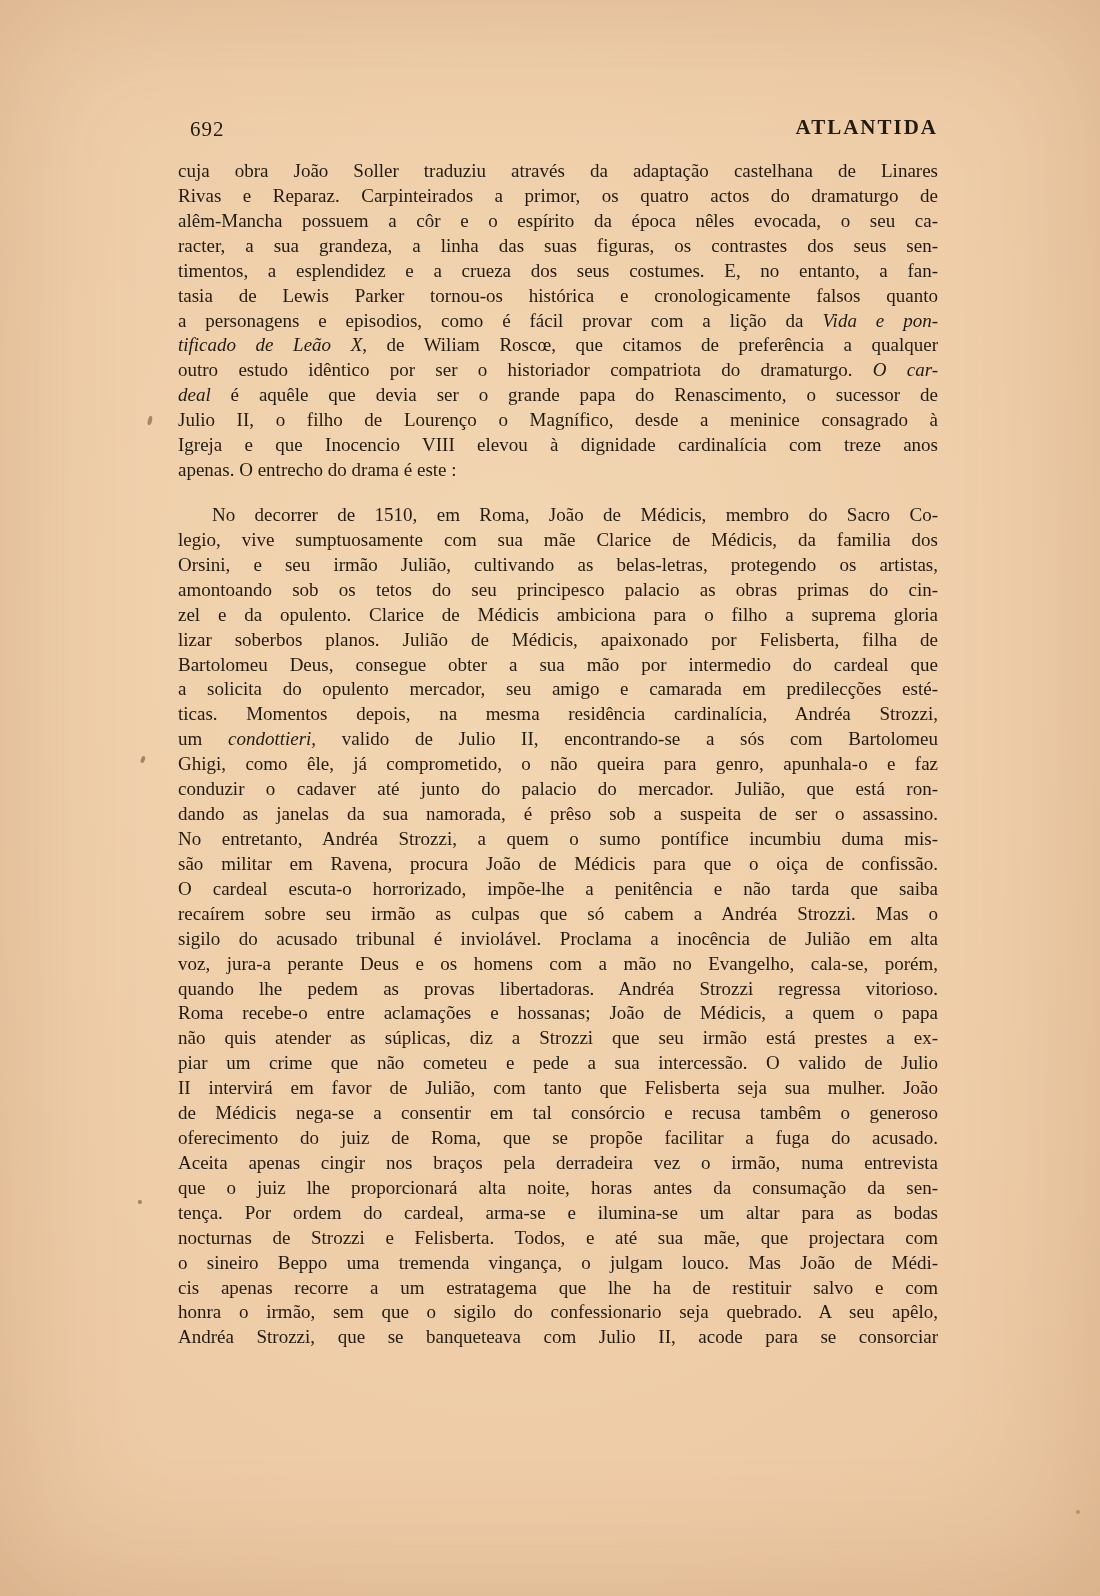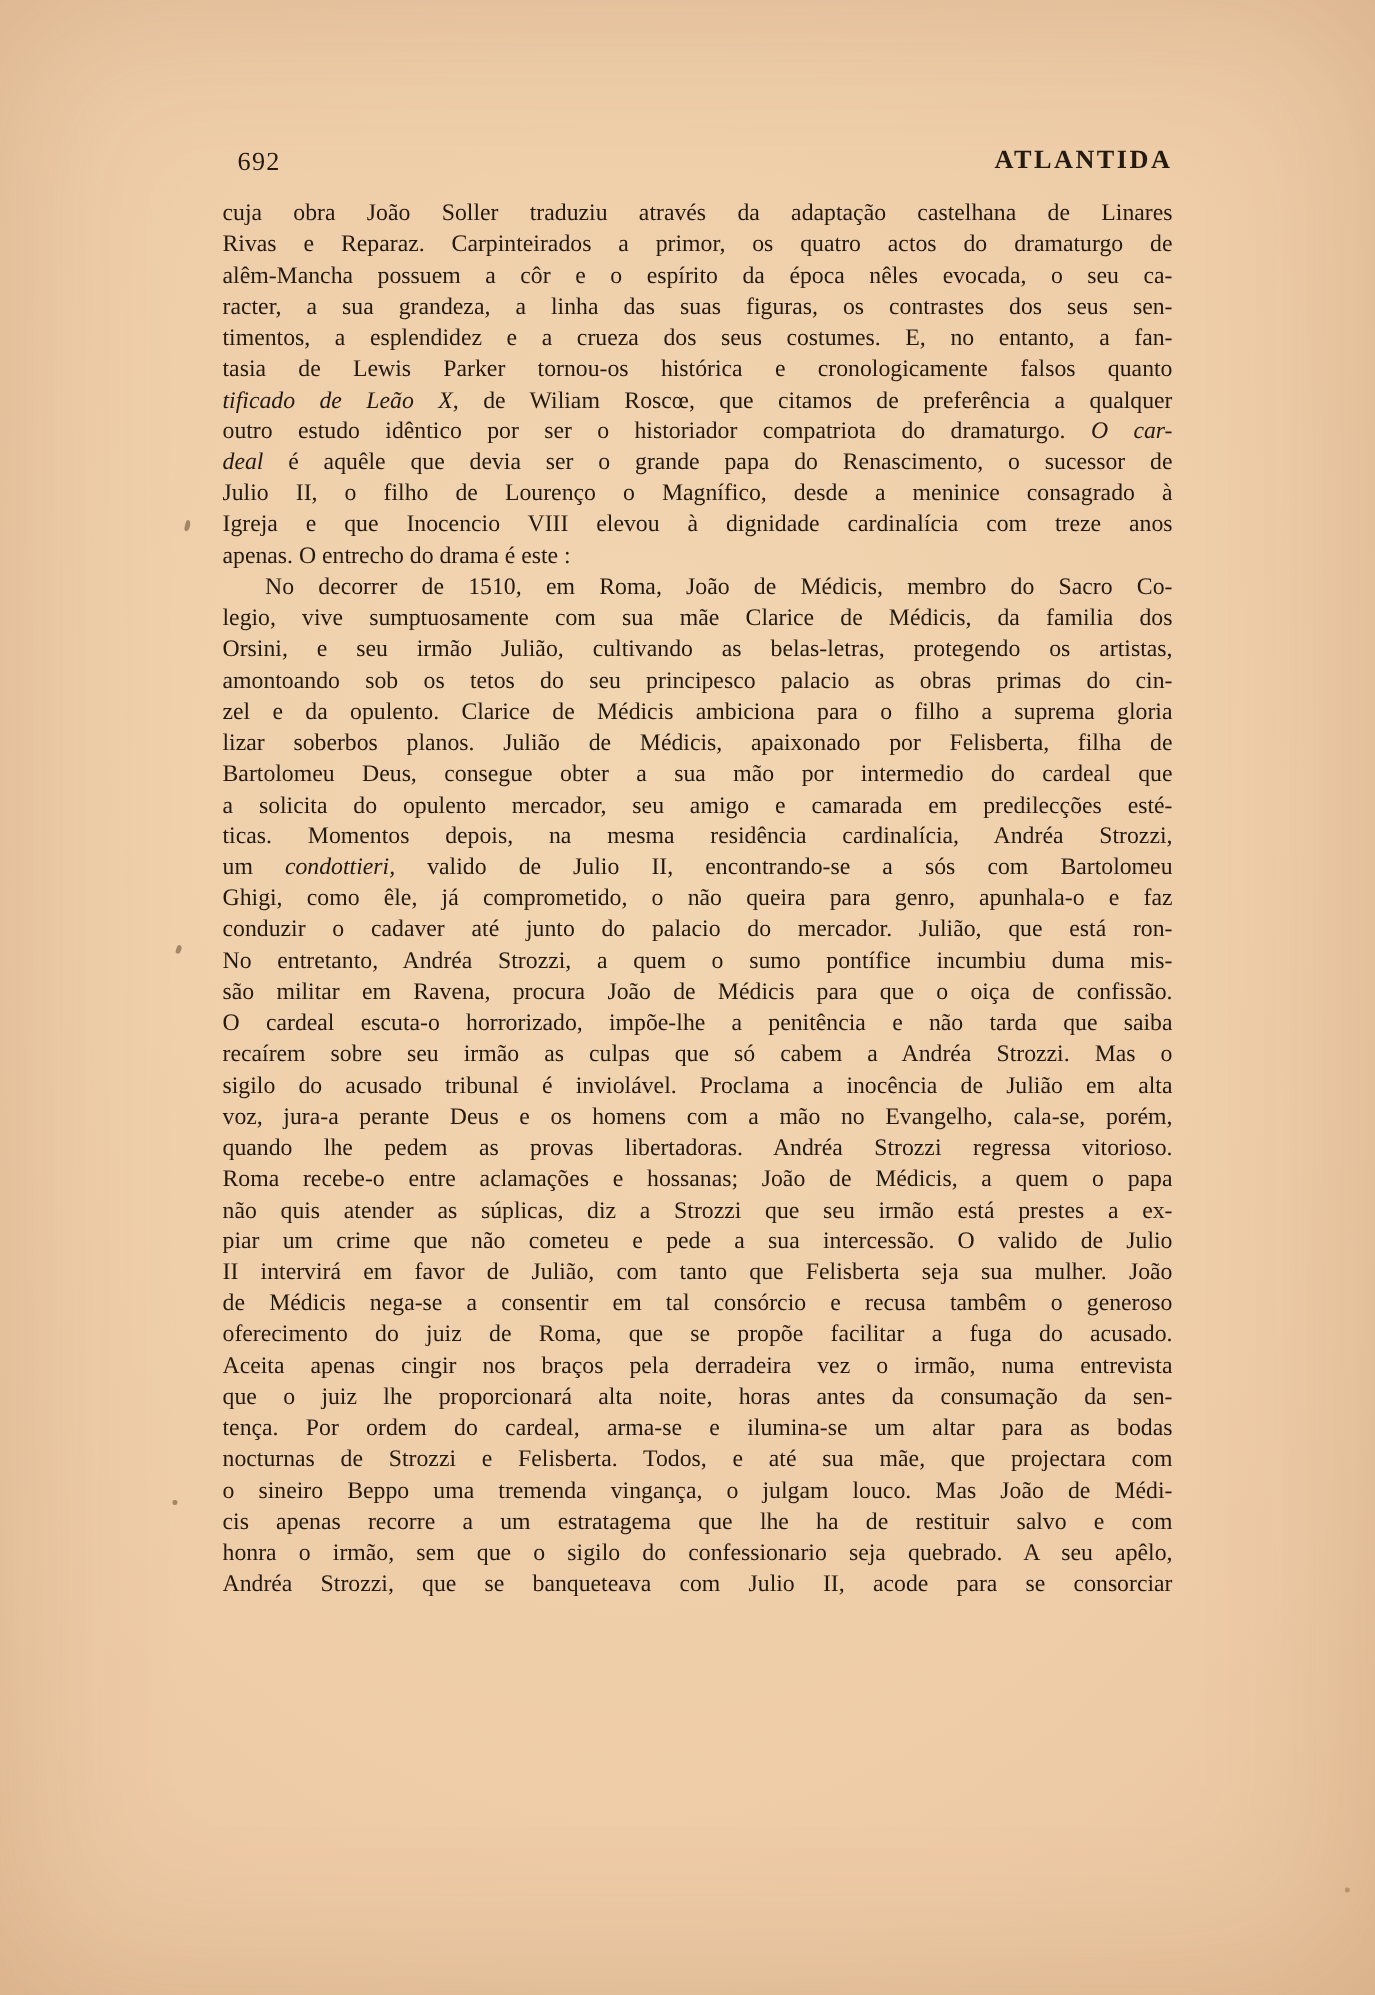--- a/index.html
+++ b/index.html
@@ -58,21 +58,21 @@
   }
   .line {
     height: 24.93px;
     line-height: 24.93px;
     overflow: hidden;
     text-align: justify;
     text-align-last: justify;
     white-space: normal;
   }
   .line.end { text-align-last: left; }
-  .line.indent { text-indent: 34px; }
+  .line.indent { text-indent: 34px; margin-top: 20px; }
   .it { font-style: italic; }
   
   .speck {
     position: absolute;
     background: rgba(70, 45, 22, 0.45);
     border-radius: 40% 60% 55% 45%;
   }
   .speck.s1 { left: 148px; top: 416px; width: 4px; height: 9px; transform: rotate(14deg); }
   .speck.s2 { left: 141px; top: 756px; width: 4px; height: 7px; transform: rotate(20deg); }
   .speck.s3 { left: 138px; top: 1200px; width: 4px; height: 4px; }
@@ -88,38 +88,40 @@
     <span class="running-title">ATLANTIDA</span>
   </div>
 
   <div class="text-block">
       <div class="line"><span>cuja obra João Soller traduziu através da adaptação castelhana de Linares</span></div>
       <div class="line"><span>Rivas e Reparaz. Carpinteirados a primor, os quatro actos do dramaturgo de</span></div>
       <div class="line"><span>alêm-Mancha possuem a côr e o espírito da época nêles evocada, o seu ca-</span></div>
       <div class="line"><span>racter, a sua grandeza, a linha das suas figuras, os contrastes dos seus sen-</span></div>
       <div class="line"><span>timentos, a esplendidez e a crueza dos seus costumes. E, no entanto, a fan-</span></div>
       <div class="line"><span>tasia de Lewis Parker tornou-os histórica e cronologicamente falsos quanto</span></div>
+      <div class="line"><span>a personagens e episodios, como é fácil provar com a lição da </span><span class="it">Vida e pon-</span></div>
       <div class="line"><span class="it">tificado de Leão X</span><span>, de Wiliam Roscœ, que citamos de preferência a qualquer</span></div>
       <div class="line"><span>outro estudo idêntico por ser o historiador compatriota do dramaturgo. </span><span class="it">O car-</span></div>
       <div class="line"><span class="it">deal</span><span> é aquêle que devia ser o grande papa do Renascimento, o sucessor de</span></div>
       <div class="line"><span>Julio II, o filho de Lourenço o Magnífico, desde a meninice consagrado à</span></div>
       <div class="line"><span>Igreja e que Inocencio VIII elevou à dignidade cardinalícia com treze anos</span></div>
       <div class="line end"><span>apenas. O entrecho do drama é este :</span></div>
       <div class="line indent"><span>No decorrer de 1510, em Roma, João de Médicis, membro do Sacro Co-</span></div>
       <div class="line"><span>legio, vive sumptuosamente com sua mãe Clarice de Médicis, da familia dos</span></div>
       <div class="line"><span>Orsini, e seu irmão Julião, cultivando as belas-letras, protegendo os artistas,</span></div>
       <div class="line"><span>amontoando sob os tetos do seu principesco palacio as obras primas do cin-</span></div>
       <div class="line"><span>zel e da opulento. Clarice de Médicis ambiciona para o filho a suprema gloria</span></div>
       <div class="line"><span>lizar soberbos planos. Julião de Médicis, apaixonado por Felisberta, filha de</span></div>
       <div class="line"><span>Bartolomeu Deus, consegue obter a sua mão por intermedio do cardeal que</span></div>
       <div class="line"><span>a solicita do opulento mercador, seu amigo e camarada em predilecções esté-</span></div>
       <div class="line"><span>ticas. Momentos depois, na mesma residência cardinalícia, Andréa Strozzi,</span></div>
       <div class="line"><span>um </span><span class="it">condottieri,</span><span> valido de Julio II, encontrando-se a sós com Bartolomeu</span></div>
       <div class="line"><span>Ghigi, como êle, já comprometido, o não queira para genro, apunhala-o e faz</span></div>
       <div class="line"><span>conduzir o cadaver até junto do palacio do mercador. Julião, que está ron-</span></div>
+      <div class="line"><span>dando as janelas da sua namorada, é prêso sob a suspeita de ser o assassino.</span></div>
       <div class="line"><span>No entretanto, Andréa Strozzi, a quem o sumo pontífice incumbiu duma mis-</span></div>
       <div class="line"><span>são militar em Ravena, procura João de Médicis para que o oiça de confissão.</span></div>
       <div class="line"><span>O cardeal escuta-o horrorizado, impõe-lhe a penitência e não tarda que saiba</span></div>
       <div class="line"><span>recaírem sobre seu irmão as culpas que só cabem a Andréa Strozzi. Mas o</span></div>
       <div class="line"><span>sigilo do acusado tribunal é inviolável. Proclama a inocência de Julião em alta</span></div>
       <div class="line"><span>voz, jura-a perante Deus e os homens com a mão no Evangelho, cala-se, porém,</span></div>
       <div class="line"><span>quando lhe pedem as provas libertadoras. Andréa Strozzi regressa vitorioso.</span></div>
       <div class="line"><span>Roma recebe-o entre aclamações e hossanas; João de Médicis, a quem o papa</span></div>
       <div class="line"><span>não quis atender as súplicas, diz a Strozzi que seu irmão está prestes a ex-</span></div>
       <div class="line"><span>piar um crime que não cometeu e pede a sua intercessão. O valido de Julio</span></div>

